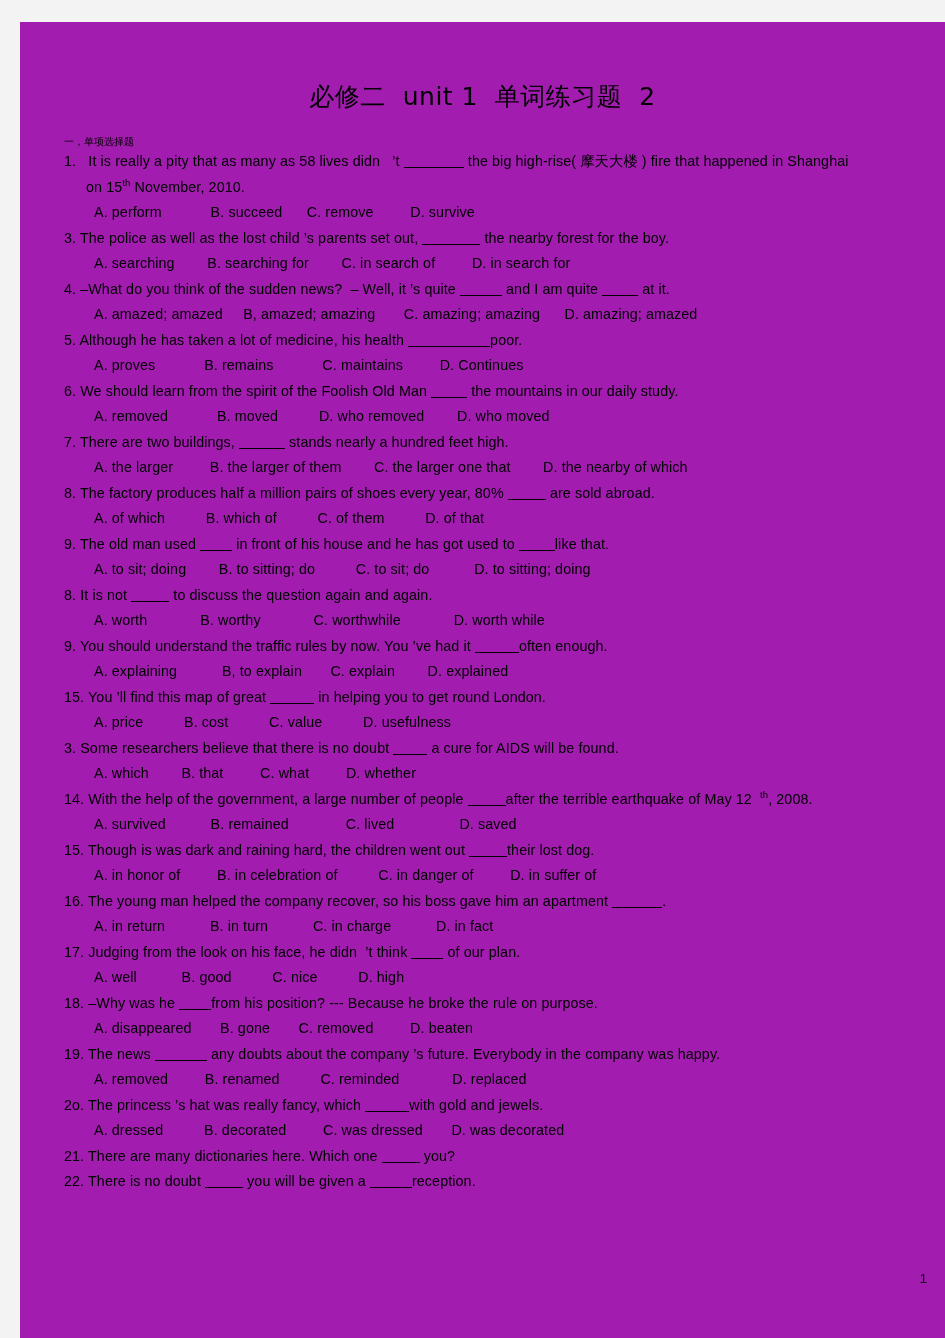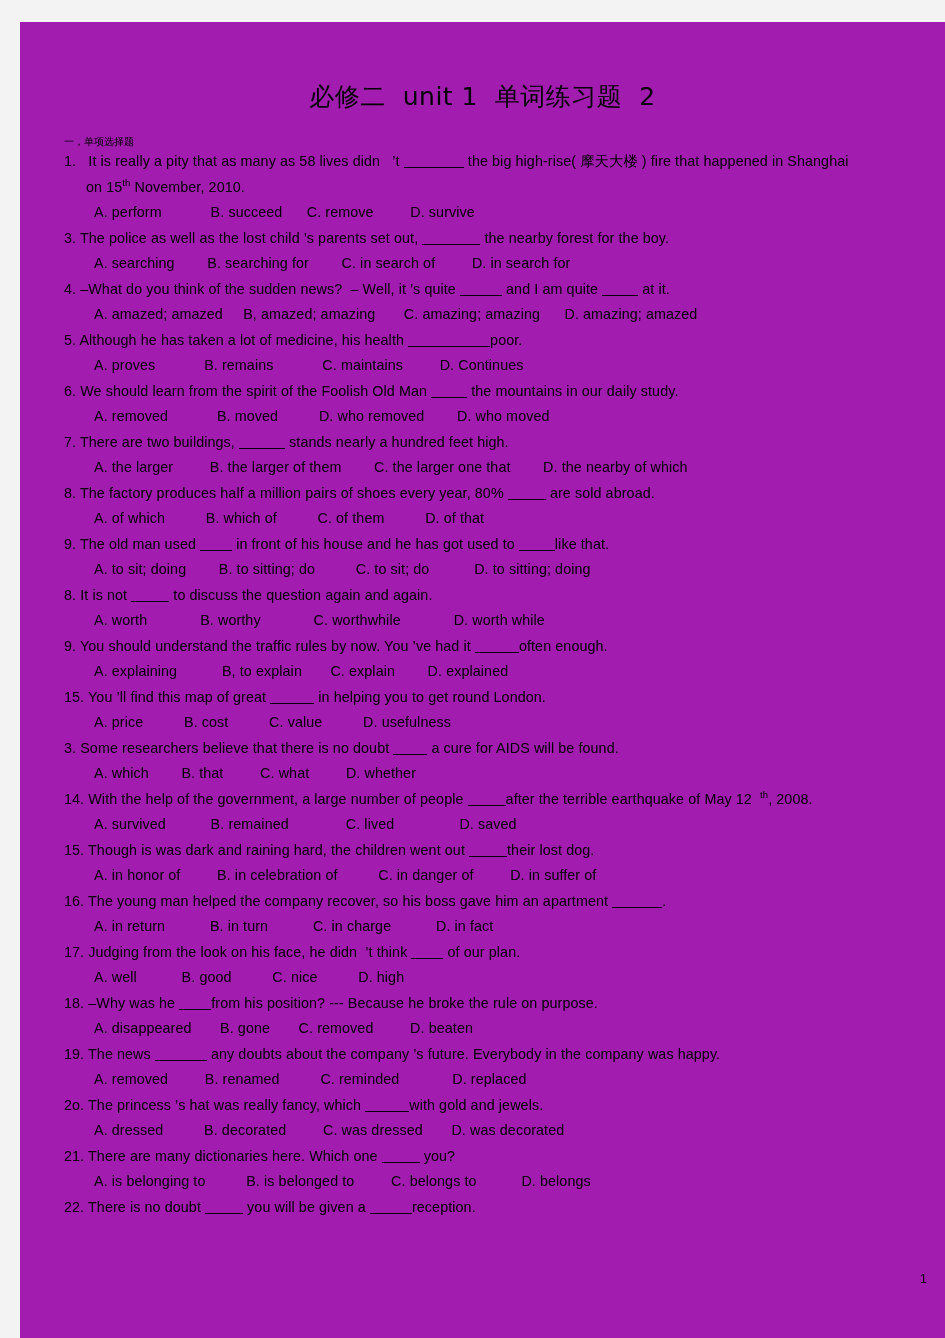--- a/index.html
+++ b/index.html
@@ -180,21 +180,20 @@
       <div class="optline">A. removed         B. renamed          C. reminded             D. replaced</div>
     </div>
 
     <div>
       <div class="qline"><span>2o.</span> The princess ’s hat was really fancy, which <span class="blank" style="width:44px"></span>with gold and jewels.</div>
       <div class="optline">A. dressed          B. decorated         C. was dressed       D. was decorated</div>
     </div>
 
     <div>
       <div class="qline"><span>21.</span> There are many dictionaries here. Which one <span class="blank" style="width:38px"></span> you?</div>
-      <div class="optline">A. is belonging to          B. is belonged to         C. belongs to           D. belongs</div>
     </div>
 
     <div>
       <div class="qline"><span>22.</span> There is no doubt <span class="blank" style="width:38px"></span> you will be given a <span class="blank" style="width:42px"></span>reception.</div>
     </div>
 
   </div>
 
   <div class="pagenum">1</div>
 </div>

